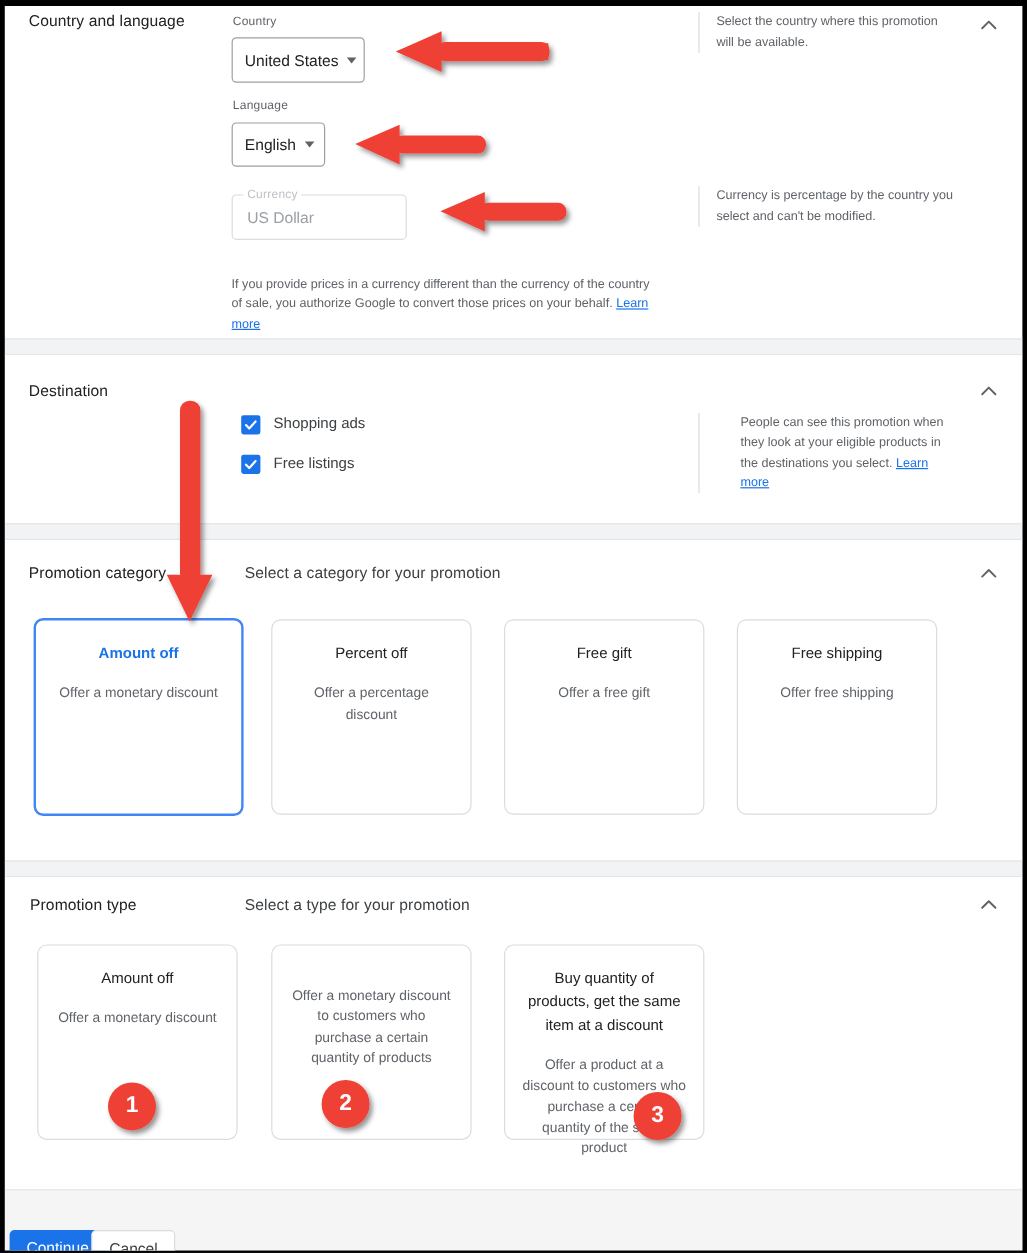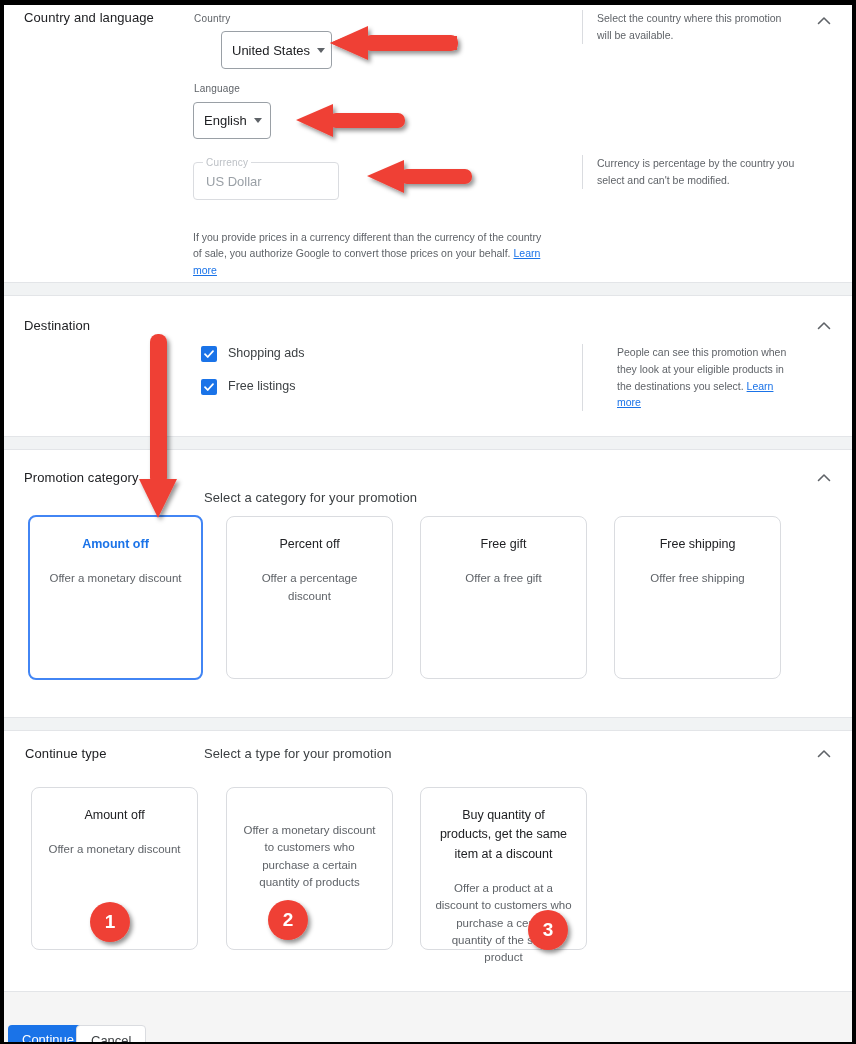--- a/index.html
+++ b/index.html
@@ -175,21 +175,21 @@
 
     <div class="sec-title" style="left:20px; top:5px;">Country and language</div>
 
     <div class="chevron" style="left:810px; top:6px;">
       <svg width="20" height="20" viewBox="0 0 20 20">
           <path d="M4.5 12.5 L10 7 L15.5 12.5" fill="none" stroke="#5f6368" stroke-width="1.6" stroke-linecap="round" stroke-linejoin="round"></path>
         </svg>
     </div>
 
     <div class="fld-label" style="left:190px; top:8px;">Country</div>
-    <div class="select-box" style="left:189px; top:26px; width:111px; height:38px;margin-left:28px;">
+    <div class="select-box" style="left:189px; top:26px; width:111px; height:38px;">
       <span class="val">United States</span>
       <span class="caret"></span>
     </div>
 
     <div class="fld-label" style="left:190px; top:78px;">Language</div>
     <div class="select-box" style="left:189px; top:97px; width:78px; height:37px;">
       <span class="val">English</span>
       <span class="caret"></span>
     </div>
 
@@ -247,21 +247,21 @@
       <a class="learn" href="#">Learn more</a>
     </div>
   </div>
 
   <div class="sep" style="position:absolute; left:0; top:431px; width:848px; height:14px;"></div>
 
   <div class="section" style="position:absolute; left:0; top:445px; width:848px; height:267px;">
 
     <div class="sec-title" style="left:20px; top:20px;">Promotion category</div>
 
-    <div class="sec-sub" style="left:200px; top:20px;margin-top:20px;">Select a category for your promotion</div>
+    <div class="sec-sub" style="left:200px; top:20px;">Select a category for your promotion</div>
 
     <div class="chevron" style="left:810px; top:18px;">
       <svg width="20" height="20" viewBox="0 0 20 20">
           <path d="M4.5 12.5 L10 7 L15.5 12.5" fill="none" stroke="#5f6368" stroke-width="1.6" stroke-linecap="round" stroke-linejoin="round"></path>
         </svg>
     </div>
 
     <div class="card selected" style="left:24px; top:65px; width:175px; height:165px;">
       <div class="ct">Amount off</div>
       <div class="cd">Offer a monetary discount</div>
@@ -286,21 +286,21 @@
     <div class="card" style="left:416px; top:66px; width:167px; height:163px;">
       <div class="ct">Free gift</div>
       <div class="cd">Offer a free gift</div>
     </div>
   </div>
 
   <div class="sep" style="position:absolute; left:0; top:712px; width:848px; height:14px;"></div>
 
   <div class="section" style="position:absolute; left:0; top:726px; width:848px; height:260px;">
 
-    <div class="sec-title" style="left:21px; top:15px;">Continue type</div>
+    <div class="sec-title" style="left:21px; top:15px;">Promotion type</div>
 
     <div class="sec-sub" style="left:200px; top:15px;">Select a type for your promotion</div>
 
     <div class="chevron" style="left:810px; top:13px;">
       <svg width="20" height="20" viewBox="0 0 20 20">
           <path d="M4.5 12.5 L10 7 L15.5 12.5" fill="none" stroke="#5f6368" stroke-width="1.6" stroke-linecap="round" stroke-linejoin="round"></path>
         </svg>
     </div>
 
     <div class="card" style="left:27px; top:56px; width:167px; height:163px;">

